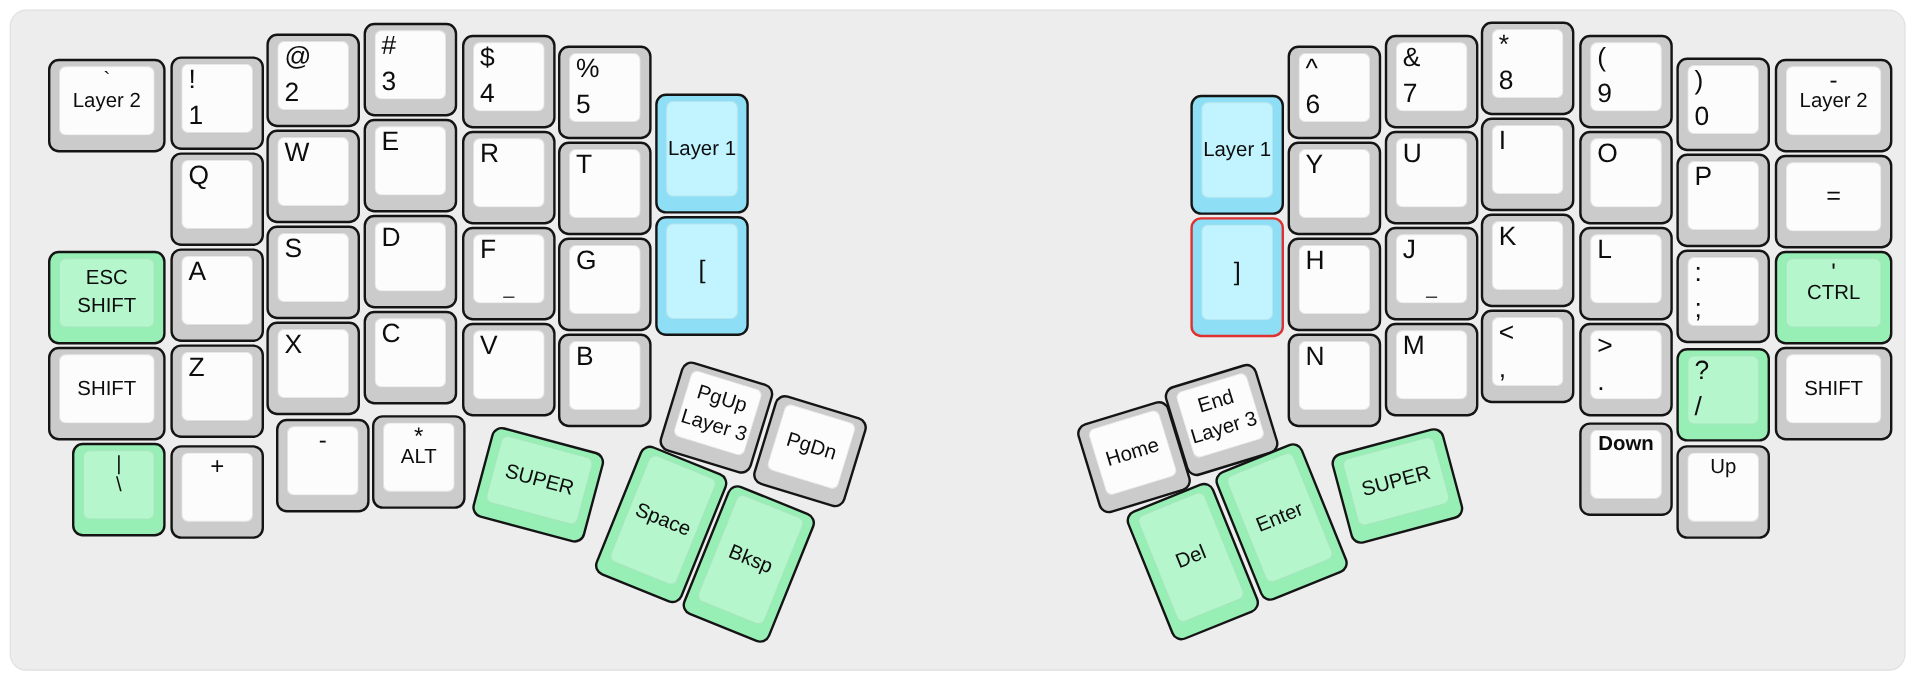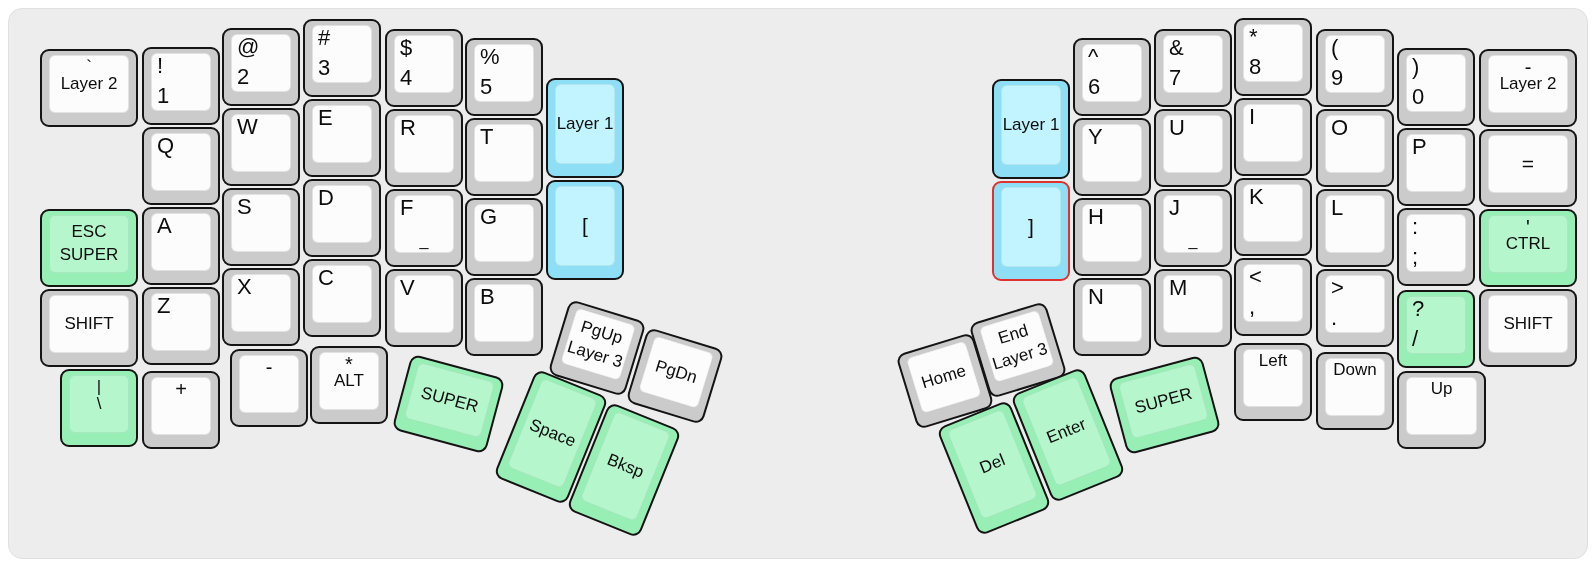--- a/index.html
+++ b/index.html
@@ -50,21 +50,21 @@
 <div id="board">
     <div class="key white" style="left: 40px; top: 49px; width: 98px; height: 78px;">
       <div class="keytop">
         <span class="leg p-tc">`</span>
         <span class="leg p-mc">Layer 2</span>
       </div>
     </div>
     <div class="key green" style="left: 40px; top: 209px; width: 98px; height: 78px;">
       <div class="keytop">
         <span class="leg p-mc">ESC
-SUPER</span>
+SHIFT</span>
       </div>
     </div>
     <div class="key white" style="left: 40px; top: 289px; width: 98px; height: 78px;">
       <div class="keytop">
         <span class="leg p-mc">SHIFT</span>
       </div>
     </div>
     <div class="key green" style="left: 60px; top: 369px; width: 78px; height: 78px;">
       <div class="keytop">
         <span class="leg p-tc">|</span>
@@ -297,25 +297,20 @@
       <div class="keytop">
         <span class="leg p-tl">K</span>
       </div>
     </div>
     <div class="key white" style="left: 1234px; top: 258px; width: 78px; height: 78px;">
       <div class="keytop">
         <span class="leg p-tl">&lt;</span>
         <span class="leg p-bl">,</span>
       </div>
     </div>
-    <div class="key white" style="left: 1234px; top: 343px; width: 78px; height: 78px;">
-      <div class="keytop">
-        <span class="leg p-tc">Left</span>
-      </div>
-    </div>
     <div class="key white" style="left: 1316px; top: 29px; width: 78px; height: 78px;">
       <div class="keytop">
         <span class="leg p-tl">(</span>
         <span class="leg p-bl">9</span>
       </div>
     </div>
     <div class="key white" style="left: 1316px; top: 109px; width: 78px; height: 78px;">
       <div class="keytop">
         <span class="leg p-tl">O</span>
       </div>
@@ -324,21 +319,21 @@
       <div class="keytop">
         <span class="leg p-tl">L</span>
       </div>
     </div>
     <div class="key white" style="left: 1316px; top: 269px; width: 78px; height: 78px;">
       <div class="keytop">
         <span class="leg p-tl">&gt;</span>
         <span class="leg p-bl">.</span>
       </div>
     </div>
-    <div class="key white" style="left: 1316px; top: 352px; width: 78px; height: 78px;">
+    <div class="key white" style="left: 1316px; top: 352px; width: 78px; height: 78px; font-weight: bold;">
       <div class="keytop">
         <span class="leg p-tc">Down</span>
       </div>
     </div>
     <div class="key white" style="left: 1397px; top: 48px; width: 78px; height: 78px;">
       <div class="keytop">
         <span class="leg p-tl">)</span>
         <span class="leg p-bl">0</span>
       </div>
     </div>
@@ -352,21 +347,21 @@
         <span class="leg p-tl">:</span>
         <span class="leg p-bl">;</span>
       </div>
     </div>
     <div class="key green" style="left: 1397px; top: 290px; width: 78px; height: 78px;">
       <div class="keytop">
         <span class="leg p-tl">?</span>
         <span class="leg p-bl">/</span>
       </div>
     </div>
-    <div class="key white" style="left: 1397px; top: 371px; width: 89px; height: 78px;">
+    <div class="key white" style="left: 1397px; top: 371px; width: 78px; height: 78px;">
       <div class="keytop">
         <span class="leg p-tc">Up</span>
       </div>
     </div>
     <div class="key white" style="left: 1479px; top: 49px; width: 98px; height: 78px;">
       <div class="keytop">
         <span class="leg p-tc big">-</span>
         <span class="leg p-mc">Layer 2</span>
       </div>
     </div>

